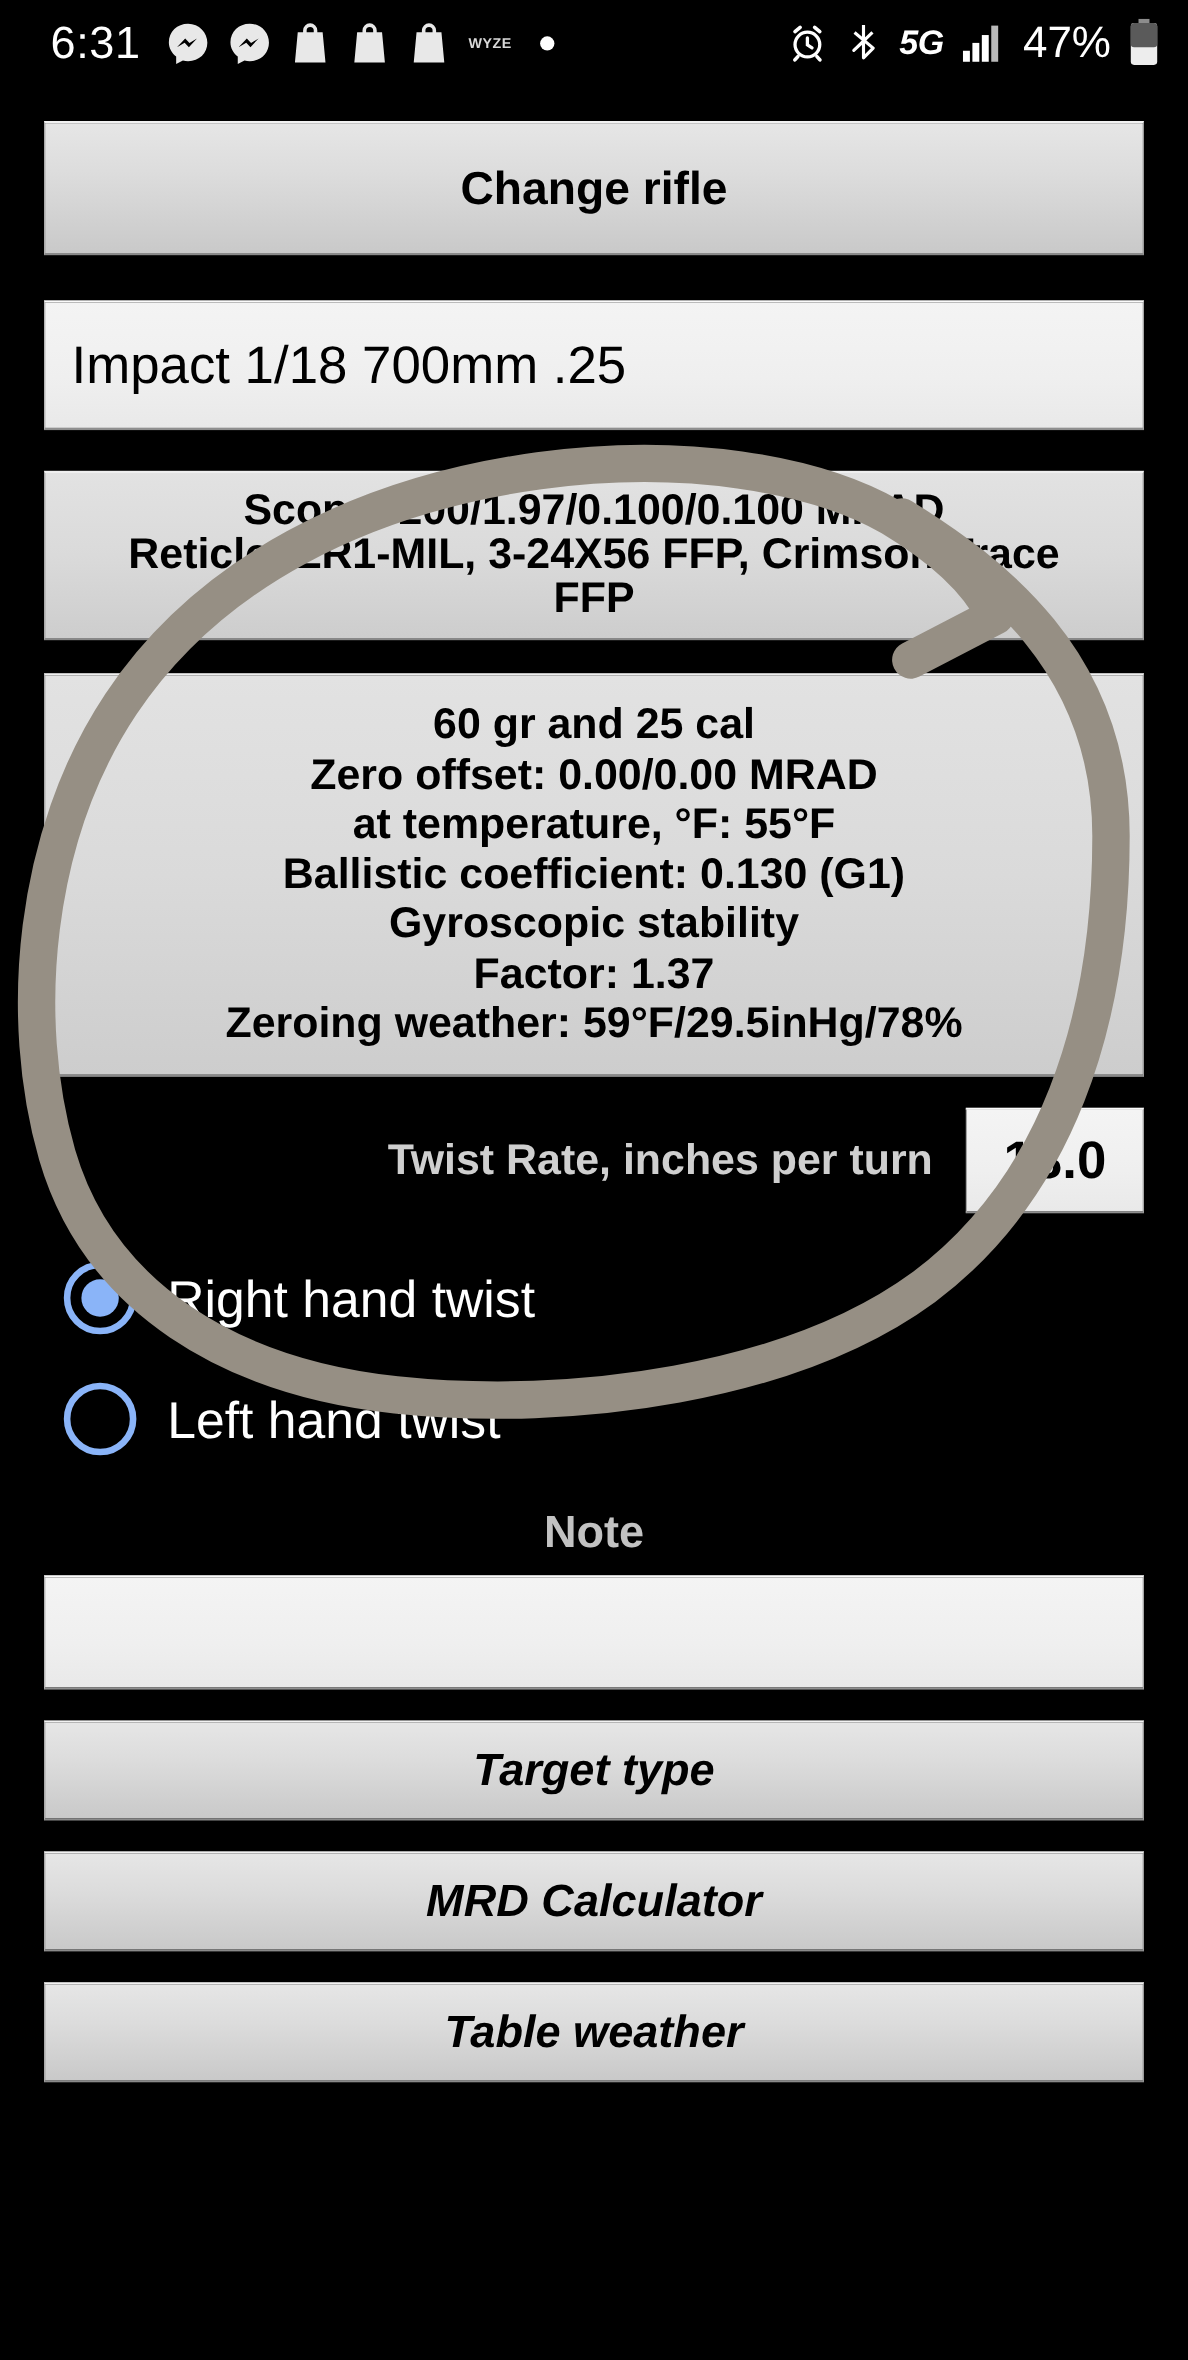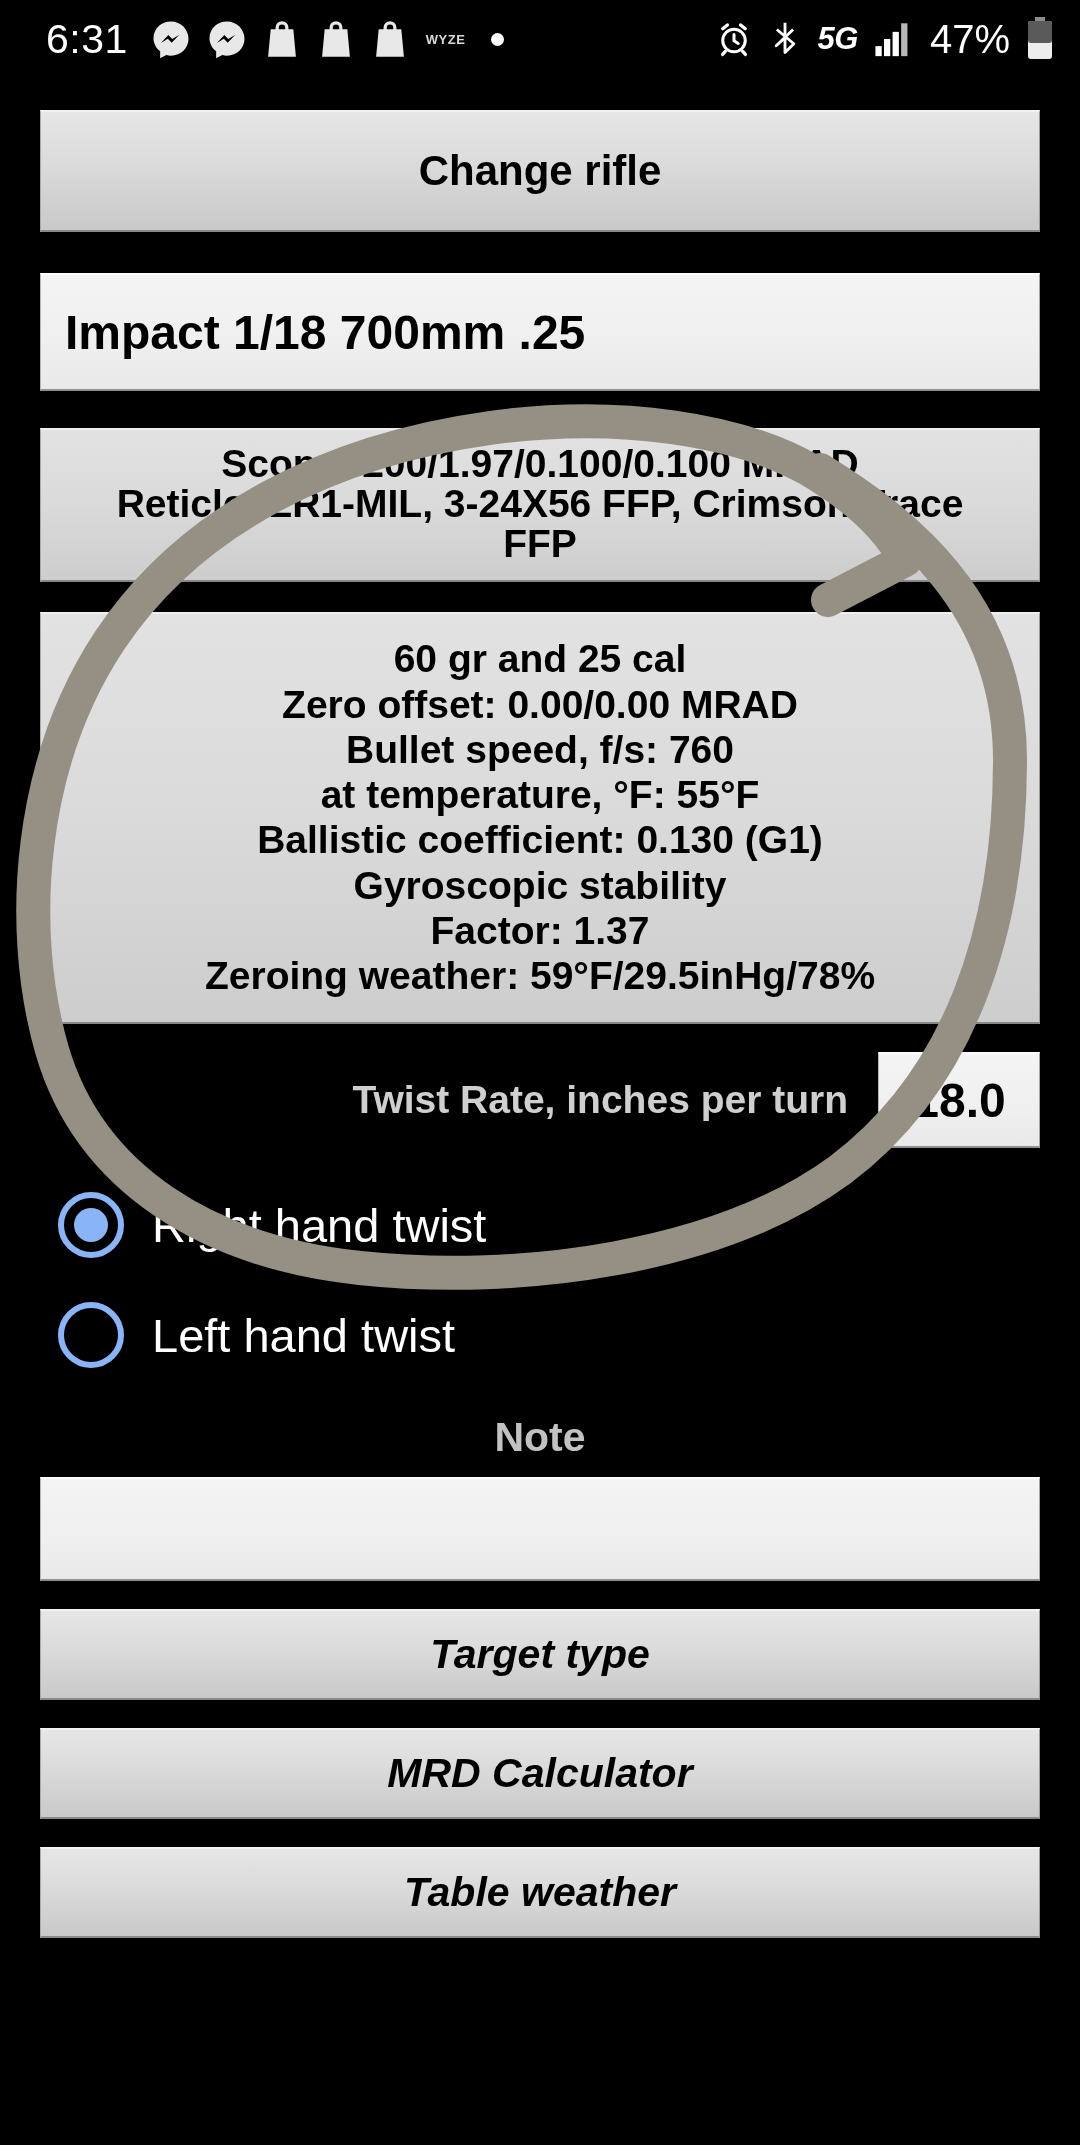--- a/index.html
+++ b/index.html
@@ -114,21 +114,21 @@
     width: 100%;
   }
 
   .rifle-name {
     height: 118px;
     margin-top: 41px;
     display: flex;
     align-items: center;
     padding-left: 24px;
     font-size: 48px;
-    font-weight: bold;
+    font-weight: normal;
     color: #000;
   }
 
   .infoblock {
     background: linear-gradient(to bottom, #e2e2e2 0%, #dadada 50%, #cdcdcd 100%);
     border-top: 2px solid #efefef;
     border-left: 1px solid #aaa;
     border-right: 1px solid #9a9a9a;
     border-bottom: 2px solid #888;
     box-sizing: border-box;
@@ -317,21 +317,20 @@
 
   <div class="infoblock scope-block">
     <div class="line">Scope: 200/1.97/0.100/0.100 MRAD</div>
     <div class="line">Reticle: LR1-MIL, 3-24X56 FFP, Crimson Trace</div>
     <div class="line">FFP</div>
   </div>
 
   <div class="infoblock ammo-block">
     <div>60 gr  and 25 cal</div>
     <div>Zero offset: 0.00/0.00 MRAD</div>
-    <div>Bullet speed, f/s: 760</div>
     <div>at temperature, °F: 55°F</div>
     <div>Ballistic coefficient: 0.130 (G1)</div>
     <div>Gyroscopic stability</div>
     <div>Factor: 1.37</div>
     <div>Zeroing weather: 59°F/29.5inHg/78%</div>
   </div>
 
   <div class="twist-row">
     <span class="twist-label">Twist Rate, inches per turn</span>
     <div class="field-white twist-value">18.0</div>

